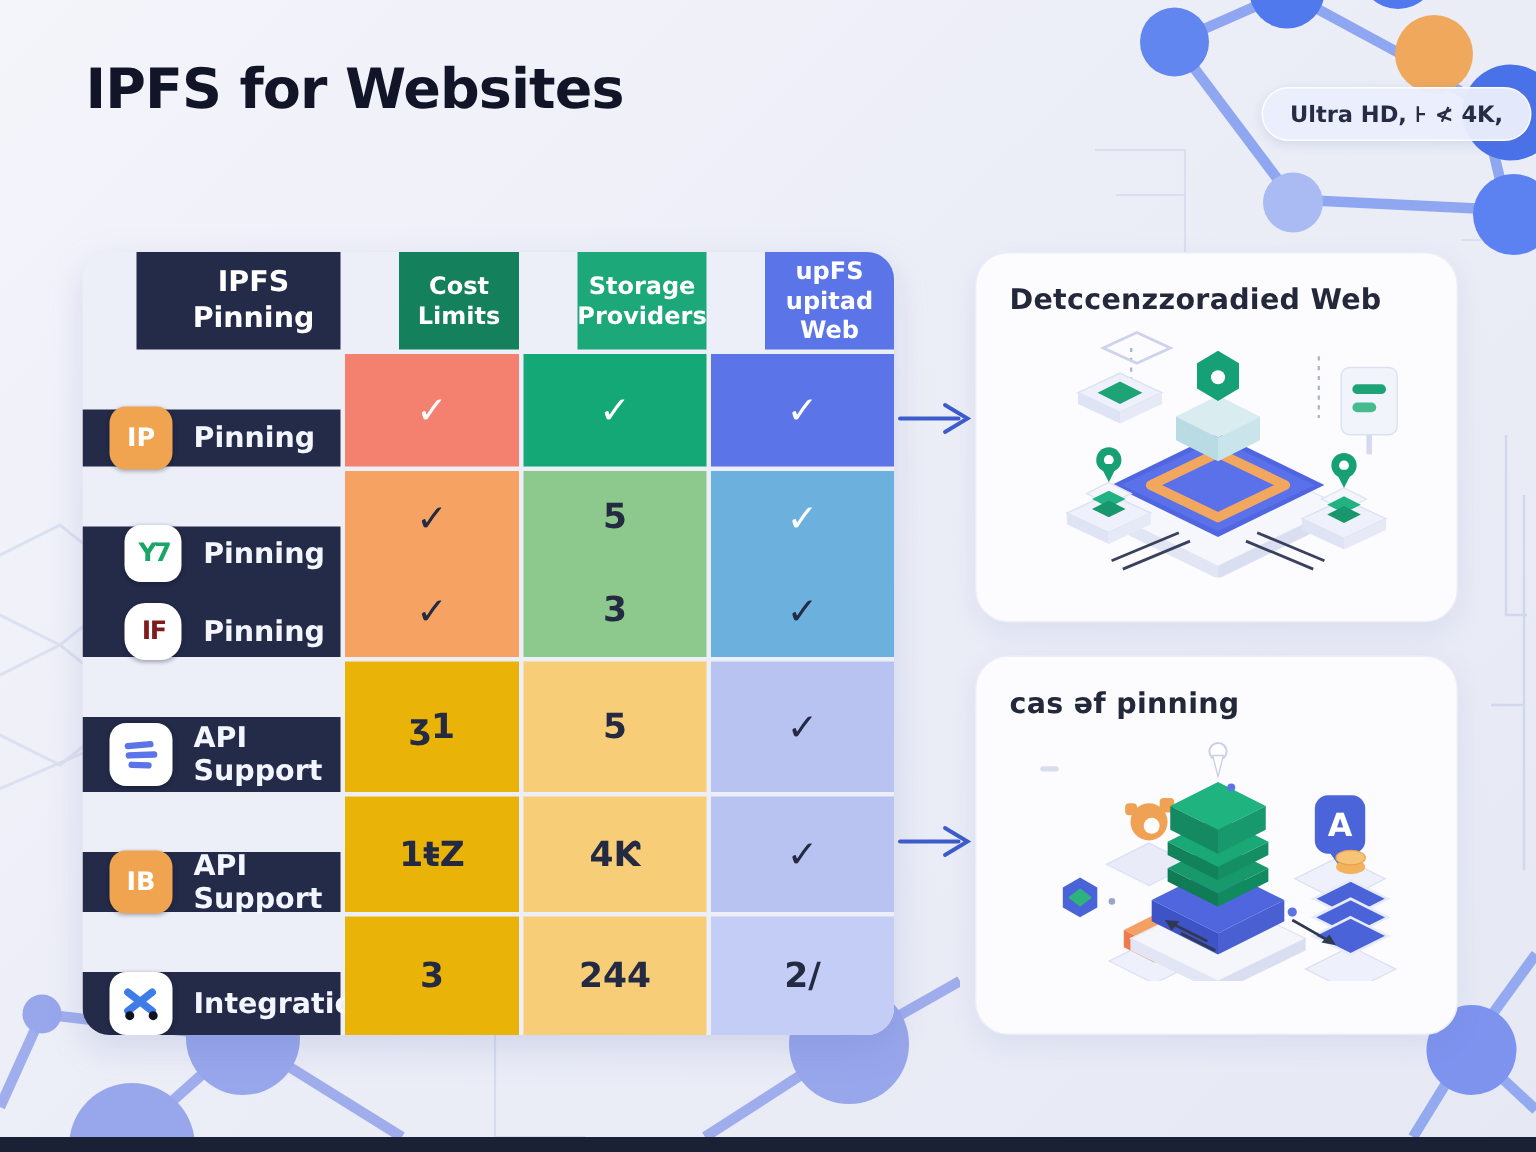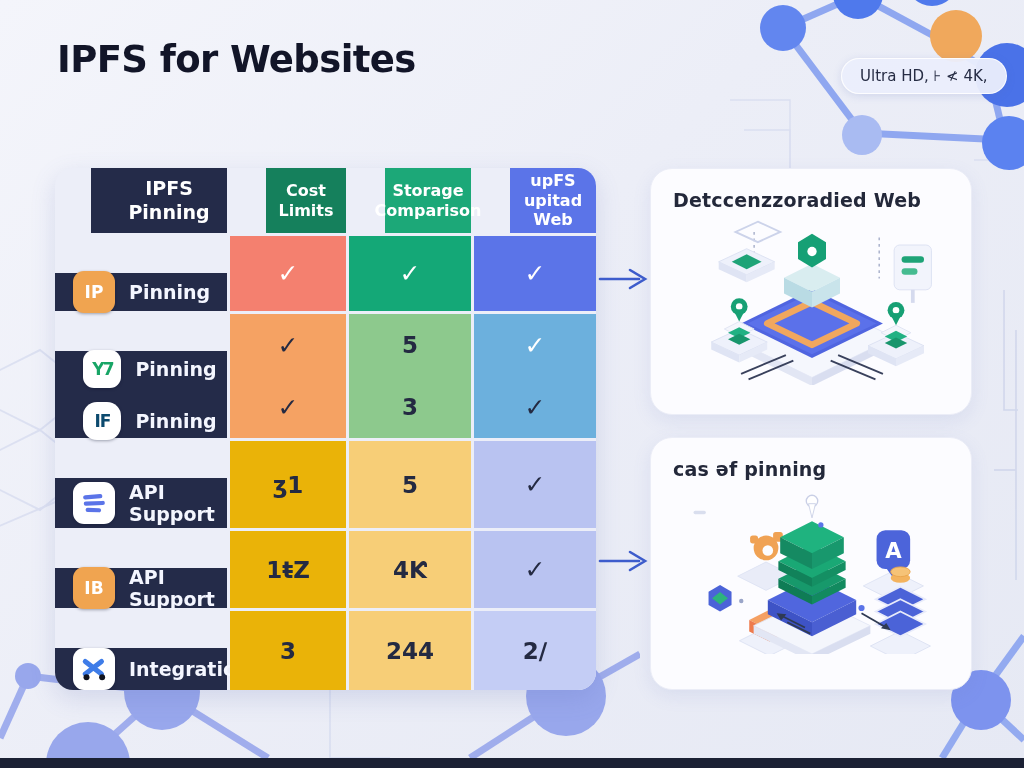--- a/index.html
+++ b/index.html
@@ -7,21 +7,21 @@
     background:linear-gradient(135deg,#f4f5fb 0%,#ecEEf7 45%,#e6e9f4 100%);
     font-family:"DejaVu Sans","Liberation Sans",sans-serif;color:#14182c;}
   .deco{position:absolute;z-index:0;}
   .content{position:relative;z-index:2;}
 
   
   .title{position:absolute;left:57px;top:38px;font-size:37px;line-height:1.17;
     font-weight:800;letter-spacing:-0.6px;color:#121528;}
   .badge{position:absolute;left:841px;top:58px;padding:8px 18px;border-radius:22px;
     background:rgba(235,238,252,0.95);border:1px solid rgba(255,255,255,0.9);
-    box-shadow:0 2px 8px rgba(90,110,190,0.18);font-size:15px;font-weight:400;color:#262c44;}
+    box-shadow:0 2px 8px rgba(90,110,190,0.18);font-size:15px;font-weight:700;color:#262c44;}
 
   
   .cmp-table{position:absolute;left:55px;top:168px;display:grid;
     grid-template-columns:172px 116px 122px 122px;
     grid-template-rows:65px 75px 124px 87px 77px 79px;
     gap:3px;background:#eceef8;border-radius:18px;overflow:hidden;
     box-shadow:0 8px 24px rgba(90,105,180,0.18);}
   .cell{display:flex;align-items:center;justify-content:center;}
   .hdr{color:#fff;font-weight:700;font-size:16px;line-height:1.22;text-align:center;
     flex-direction:column;margin-left:36px;}
@@ -46,21 +46,21 @@
   .dual .sub{height:62px;display:flex;align-items:center;justify-content:center;}
   .dual.name{align-items:center;padding-left:18px;}
   .dual.name .sub{justify-content:flex-start;gap:14px;}
   .icon{width:42px;height:42px;border-radius:11px;display:flex;align-items:center;
     justify-content:center;font-weight:800;font-size:17px;flex:0 0 auto;
     box-shadow:0 1px 3px rgba(10,15,40,0.35);}
   .icon.sm{width:38px;height:38px;}
   .icon.orange{background:#f0a450;color:#fff;}
   .icon.white{background:#ffffff;}
   .icon.green-txt{color:#18a566;letter-spacing:-2px;}
-  .icon.blue-txt{color:#0c4a6e;border-radius:14px;letter-spacing:-1px;}
+  .icon.blue-txt{color:#7f1d1d;border-radius:14px;letter-spacing:-1px;}
   .icon svg{width:30px;height:30px;}
   .val{font-size:23px;font-weight:700;color:#242a42;}
   .check{font-size:25px;font-weight:600;}
   .light{color:#ffffff;}
 
   
   .arrow{position:absolute;width:54px;height:28px;}
   .arrow svg{width:100%;height:100%;}
 
   
@@ -164,21 +164,21 @@
 
       <div class="cell hdr first bg-navy">
         <span>IPFS Pinning</span>
       </div>
       <div class="cell hdr bg-hgreen-dark">
         <span>Cost</span>
         <span>Limits</span>
       </div>
       <div class="cell hdr bg-hgreen">
         <span>Storage</span>
-        <span>Comparison</span>
+        <span>Providers</span>
       </div>
       <div class="cell hdr bg-hblue">
         <span>upFS</span>
         <span>upitad  Web</span>
       </div>
 
       <div class="cell name bg-navy">
         <span class="icon orange">IP</span>
         <span>Pinning</span>
       </div>

